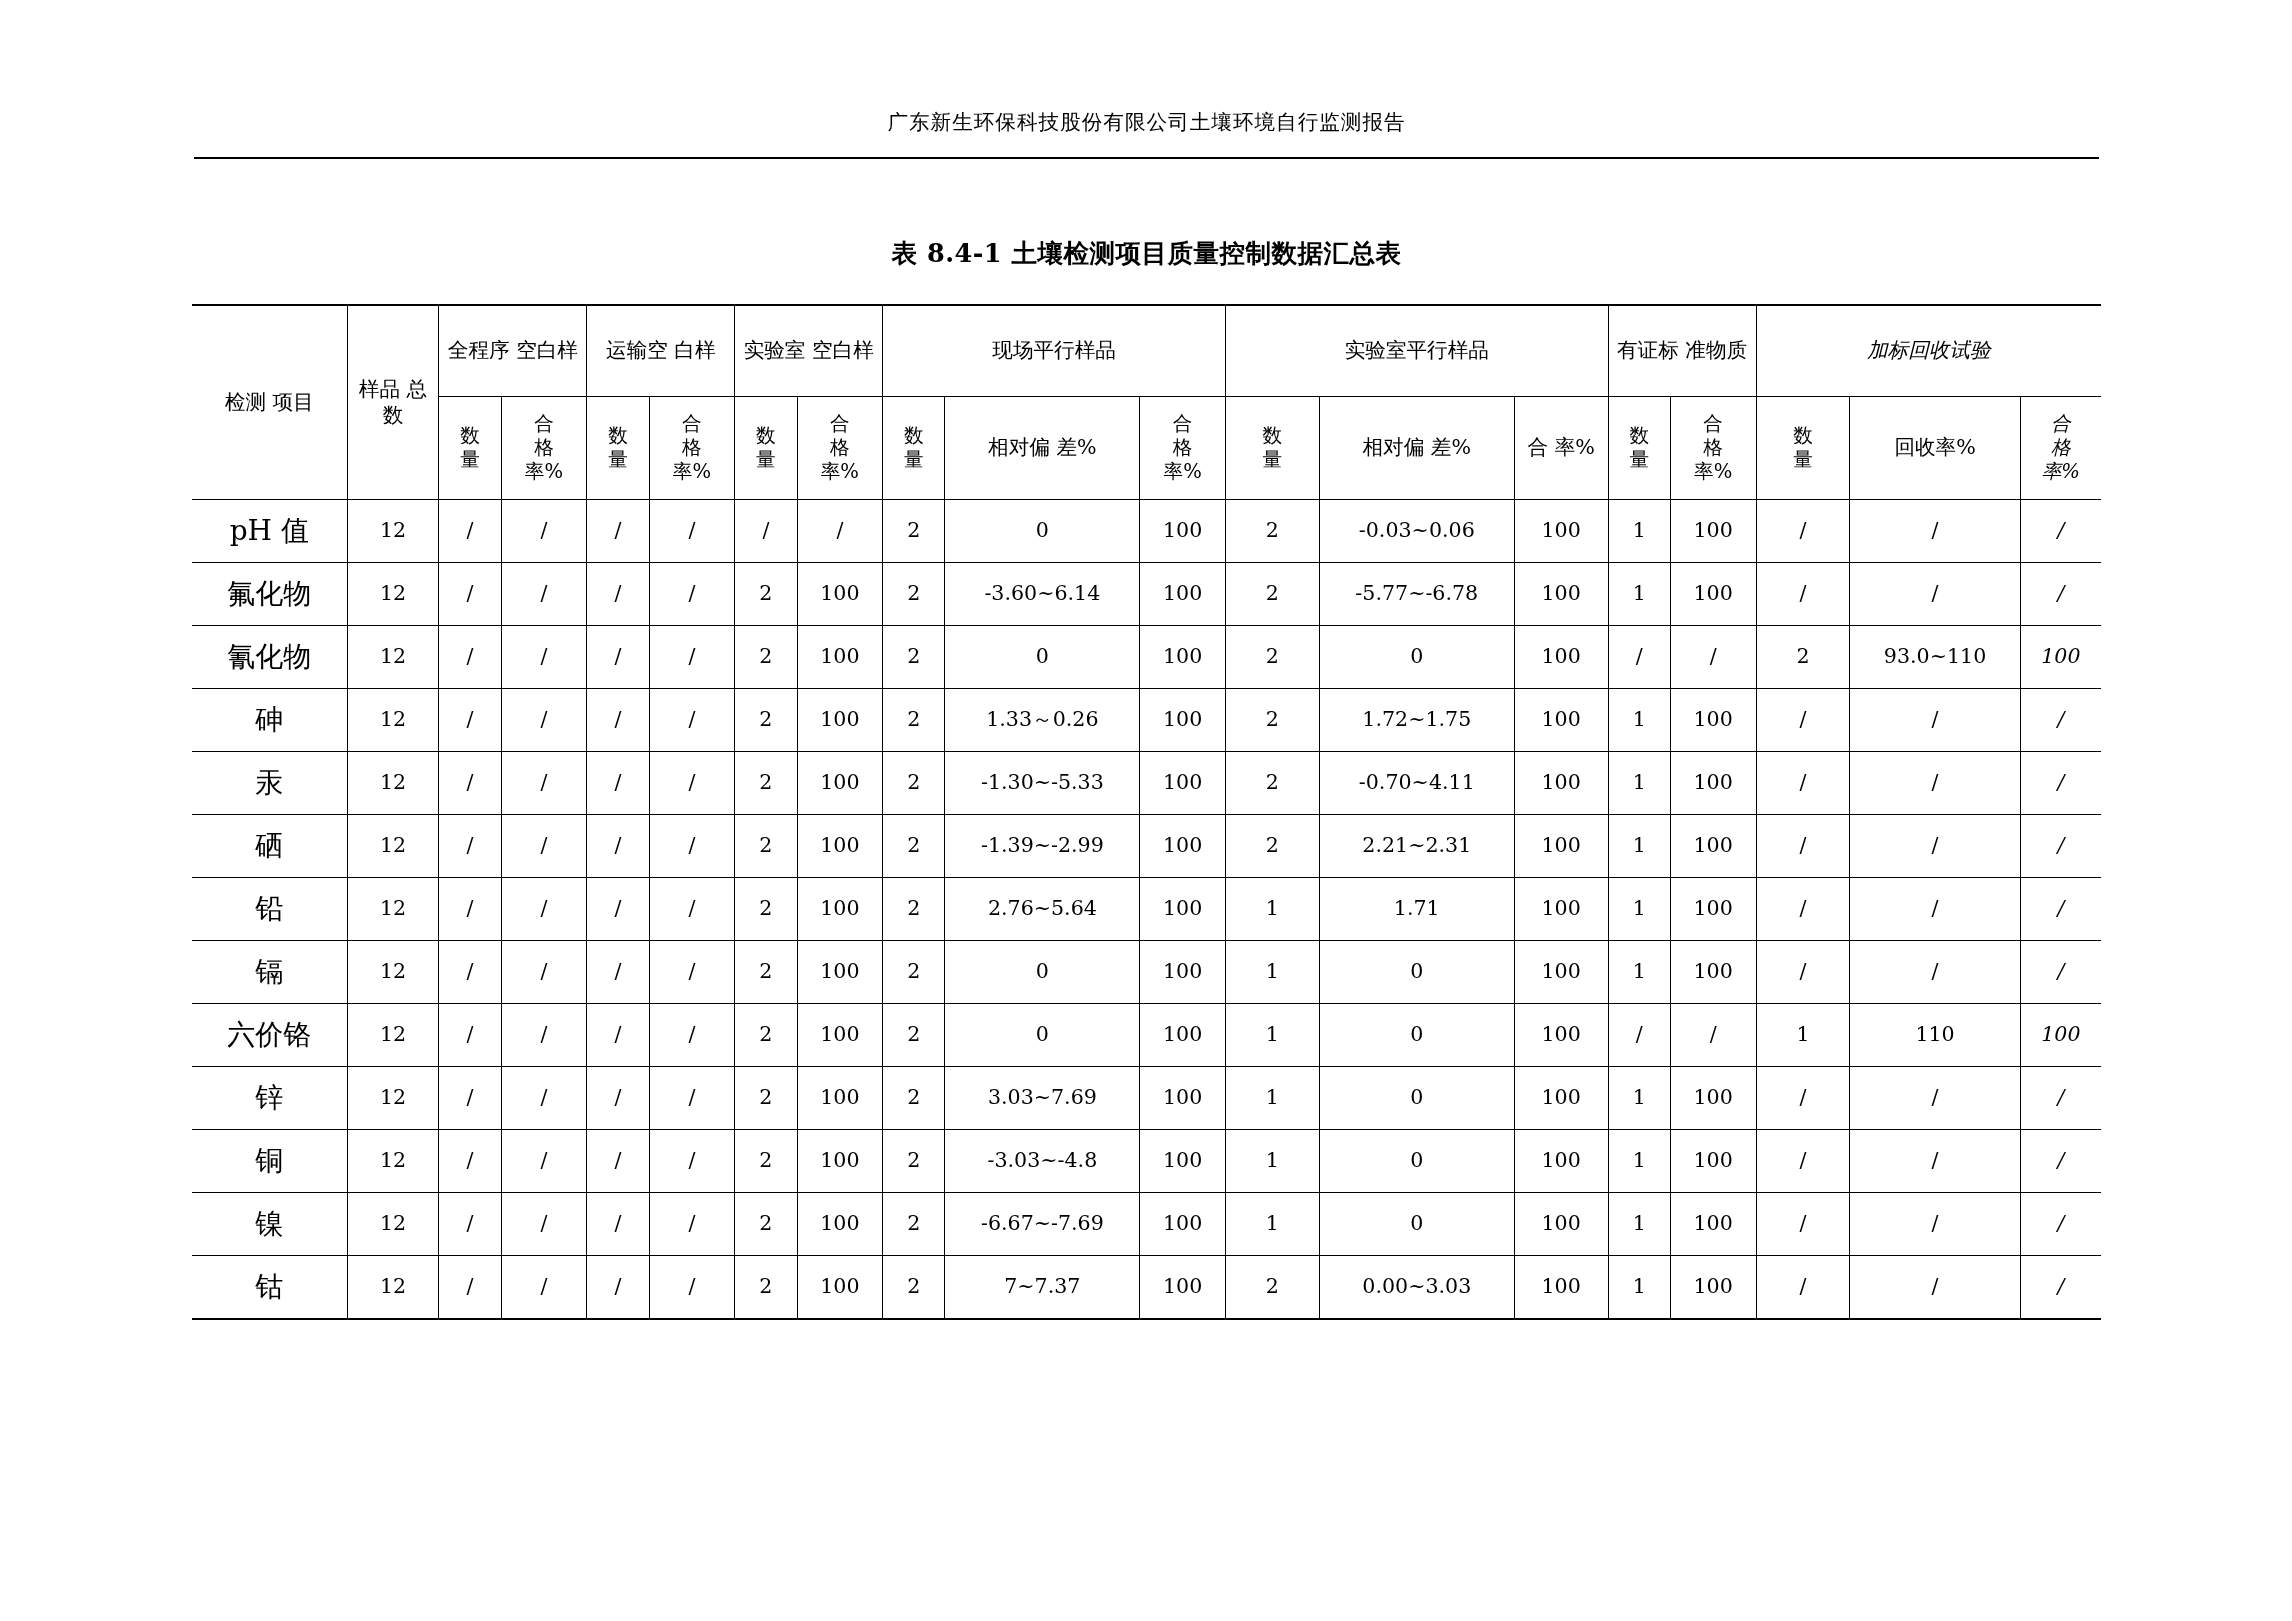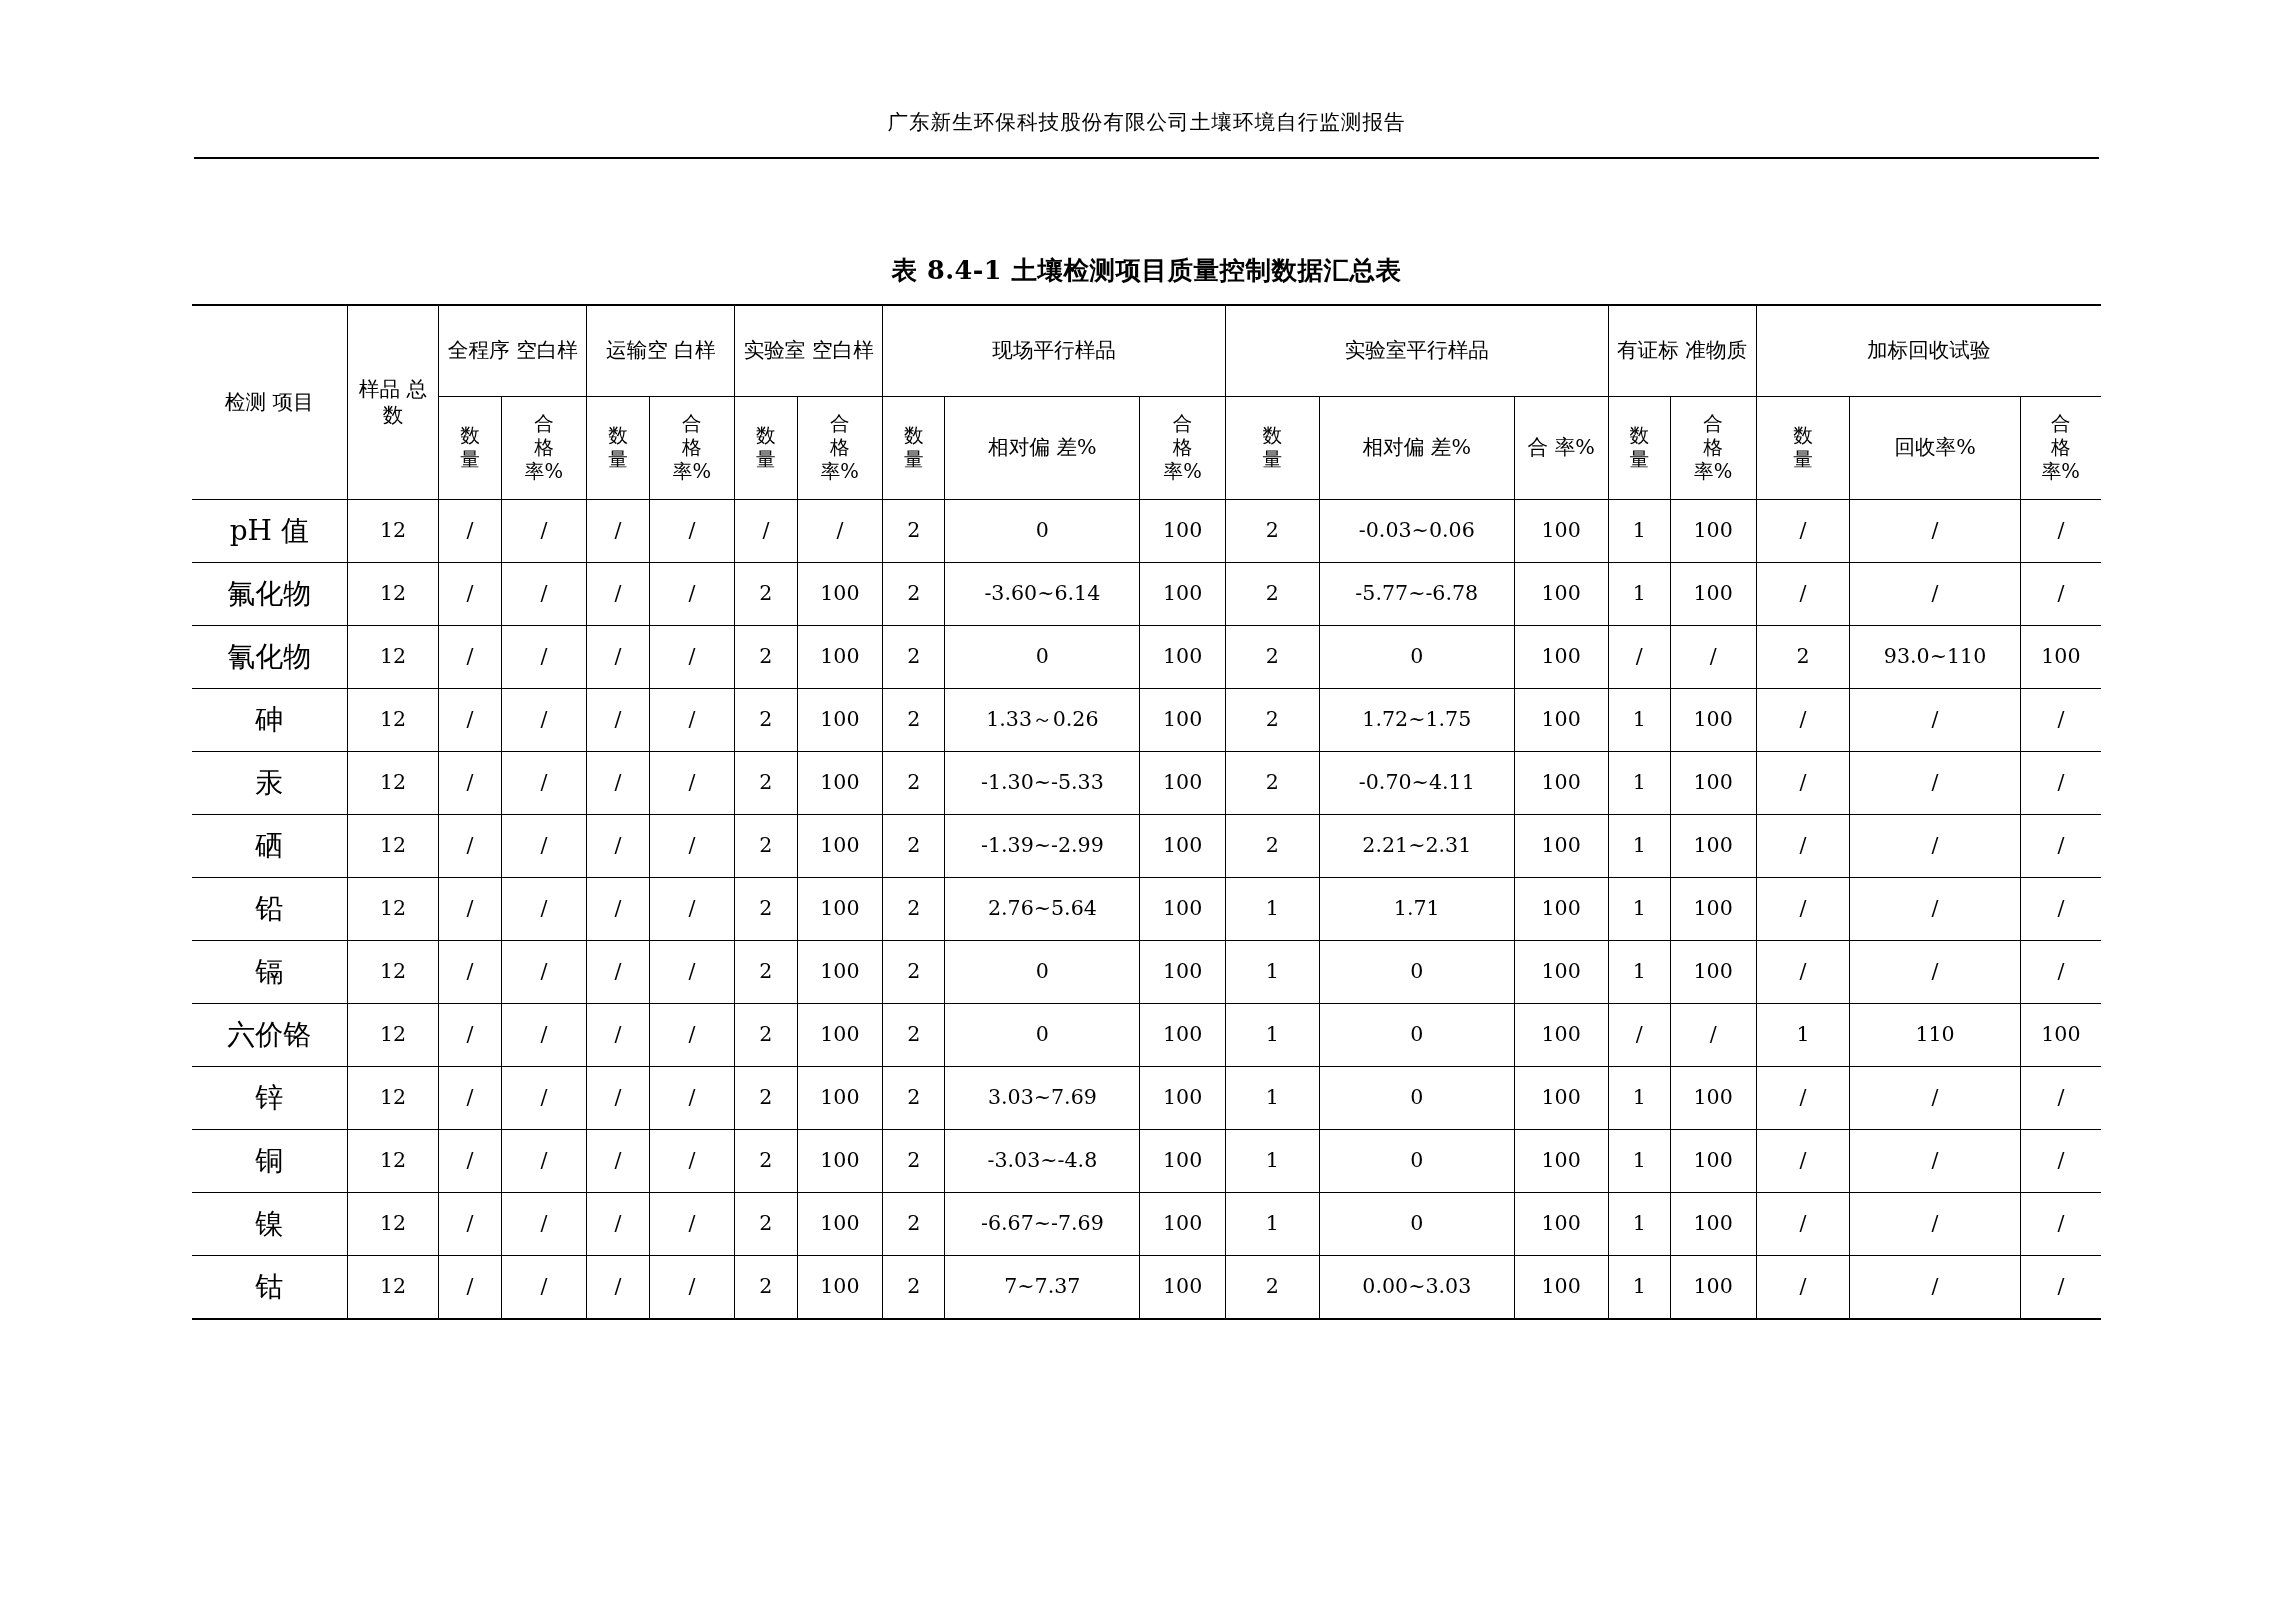--- a/index.html
+++ b/index.html
@@ -41,21 +41,21 @@
     top: 157px;
     width: 1905px;
     height: 2px;
     background: #000;
   }
   
   .table-title {
     position: absolute;
     left: 0;
     right: 0;
-    top: 253px;
+    top: 236px;
     text-align: center;
     font-family: "DejaVu Serif", "Liberation Serif", serif;
     font-size: 25.5px;
     font-weight: bold;
     letter-spacing: 0.5px;
   }
   
   .table-wrap {
     position: absolute;
     left: 192px;
@@ -82,20 +82,21 @@
     border-top: 2.9px solid #000;
   }
   table.qc tr.last-row > td {
     border-bottom: 2.9px solid #000;
   }
   table.qc td.edge-left, table.qc th.edge-left {
     border-left: none;
   }
   table.qc td.edge-right, table.qc th.edge-right {
     border-right: none;
+    font-style: italic;
   }
   .hdr-sub {
     height: 98px;
   }
   .hdr-top {
     height: 86px;
   }
   .vtext {
     
     line-height: 1.12;

